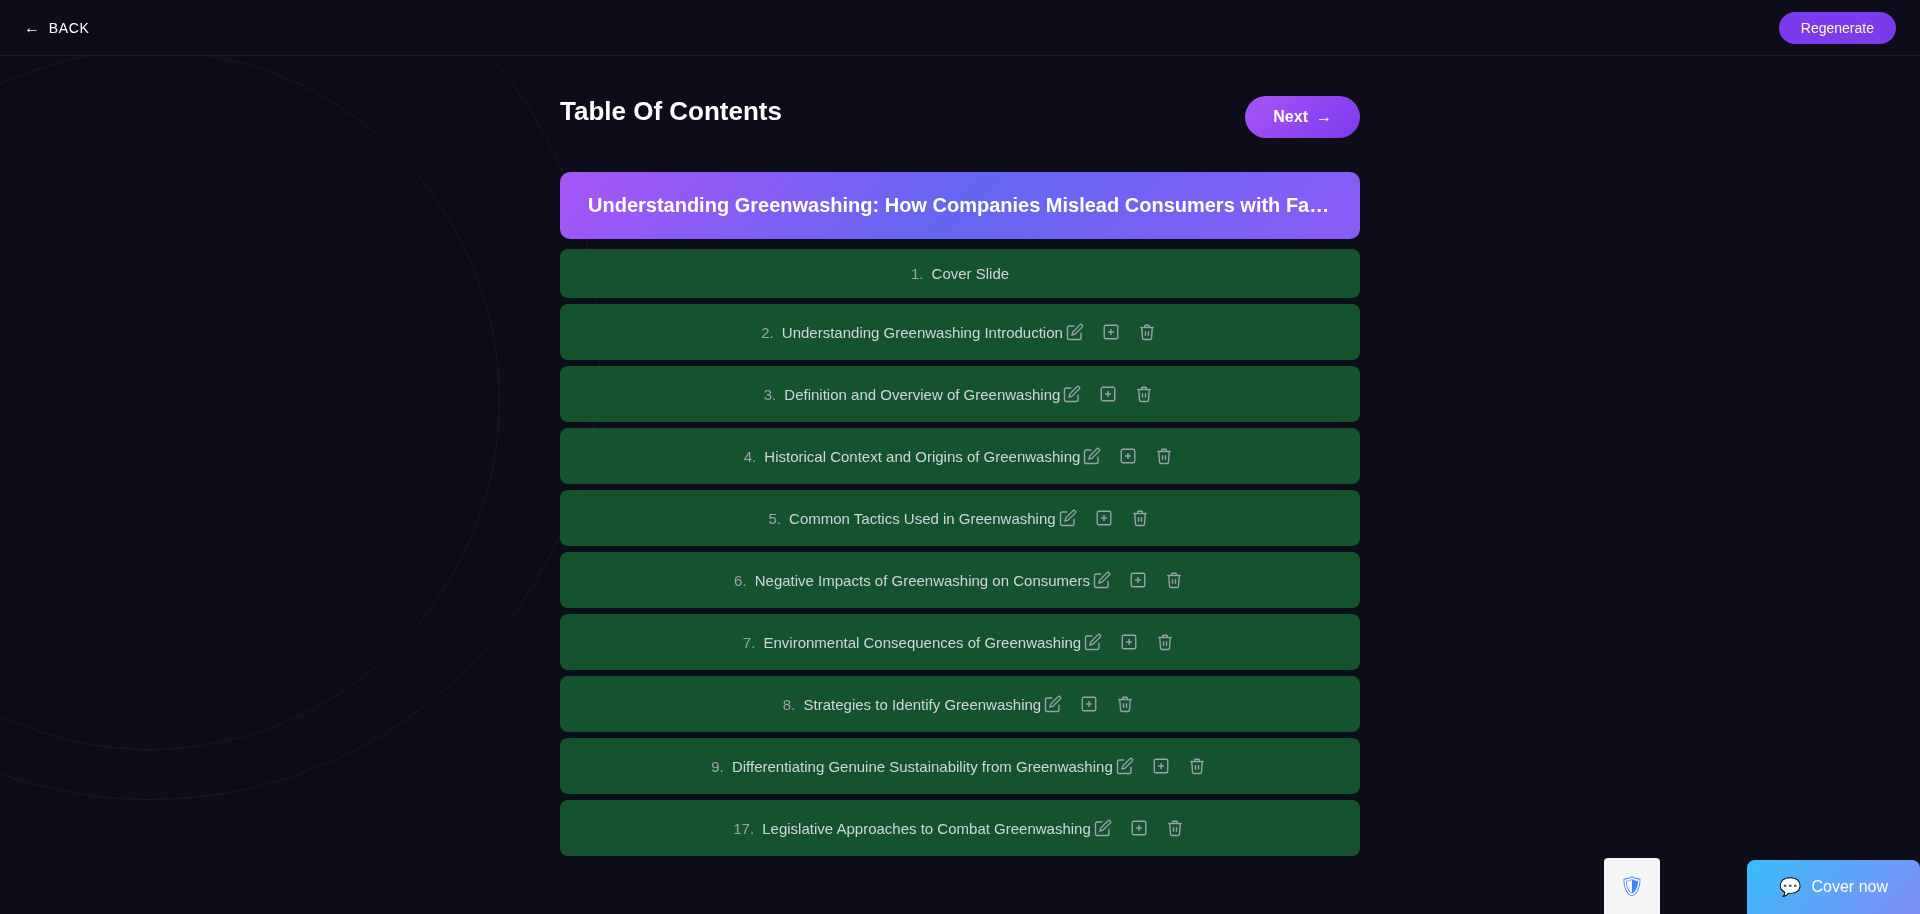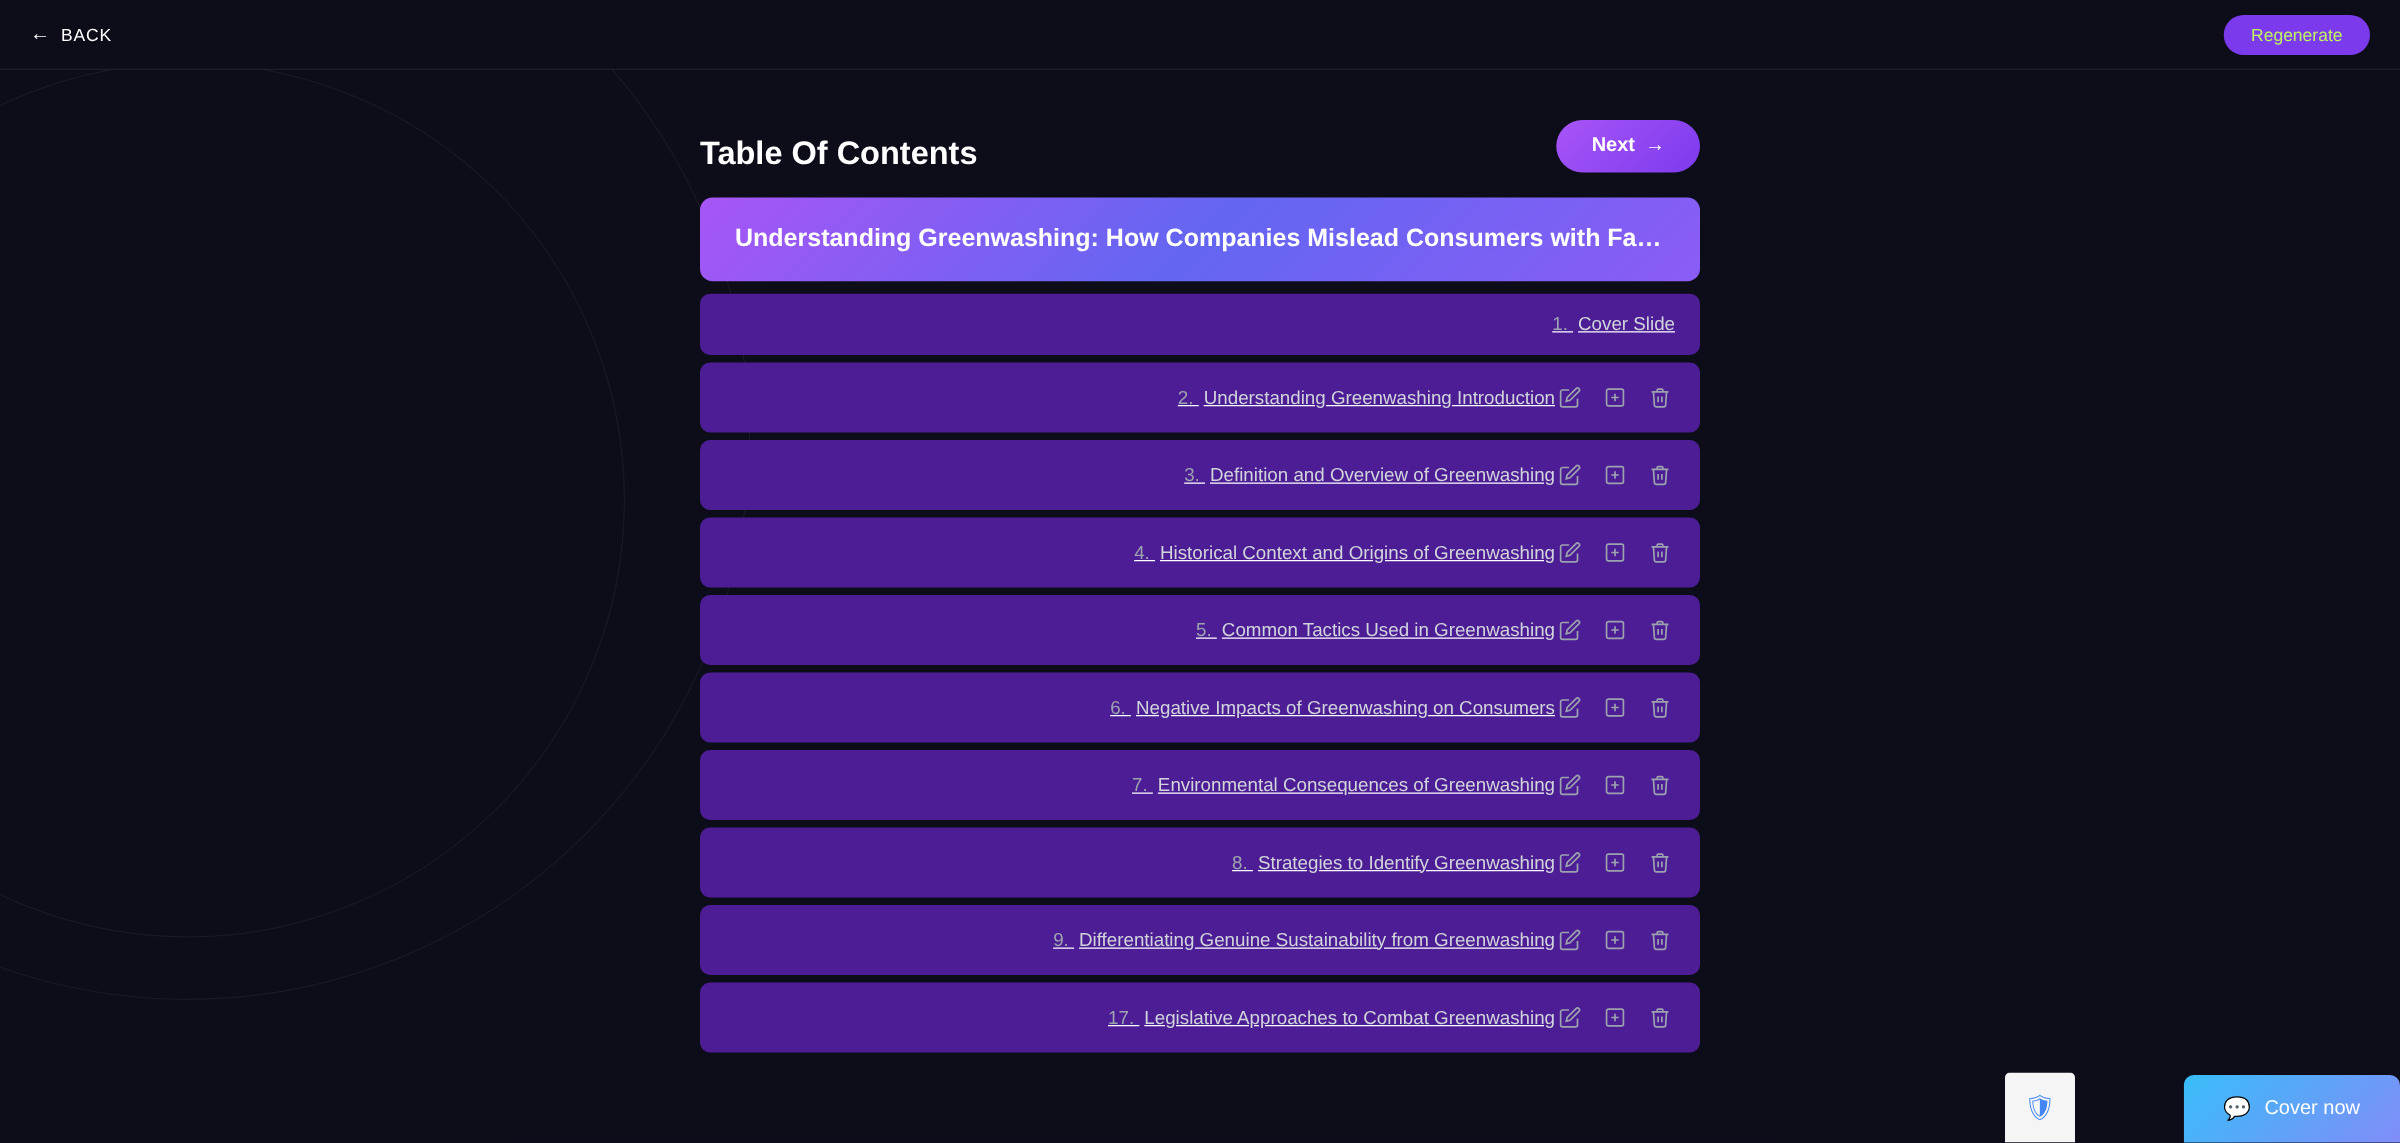--- a/index.html
+++ b/index.html
@@ -77,21 +77,21 @@
       cursor: pointer;
       letter-spacing: 0.05em;
     }
 
     .back-arrow {
       font-size: 16px;
     }
 
     .regenerate-btn {
       background-color: #7c3aed;
-      color: #bef264;
+      color: #fef9c3;
       border: none;
       border-radius: 20px;
       padding: 8px 22px;
       font-size: 14px;
       font-weight: 500;
       cursor: pointer;
     }
 
     
     .main-content {
@@ -99,23 +99,23 @@
       top: 56px;
       left: 50%;
       transform: translateX(-50%);
       width: 800px;
       padding: 40px 0;
     }
 
     
     .header-row {
       display: flex;
-      align-items: flex-end;
+      align-items: flex-start;
       justify-content: space-between;
-      margin-bottom: 20px;
+      margin-bottom: 34px;
     }
 
     .page-title {
       font-size: 26px;
       font-weight: 600;
       color: #ffffff;
     }
 
     .next-btn {
       display: flex;
@@ -154,29 +154,28 @@
     }
 
     
     .toc-list {
       display: flex;
       flex-direction: column;
       gap: 6px;
     }
 
     .toc-item {
-      background-color: #4c1d95;
+      background-color: #14532d;
       border-radius: 8px;
       padding: 16px 20px;
       display: flex;
       align-items: center;
-      justify-content: flex-end;
+      justify-content: center;
       cursor: pointer;
       transition: background-color 0.15s;
-      text-decoration: underline;
     }
 
     .toc-item-label {
       font-size: 15px;
       color: #d1d5db;
     }
 
     .toc-item-label .item-num {
       color: #9ca3af;
       margin-right: 4px;

